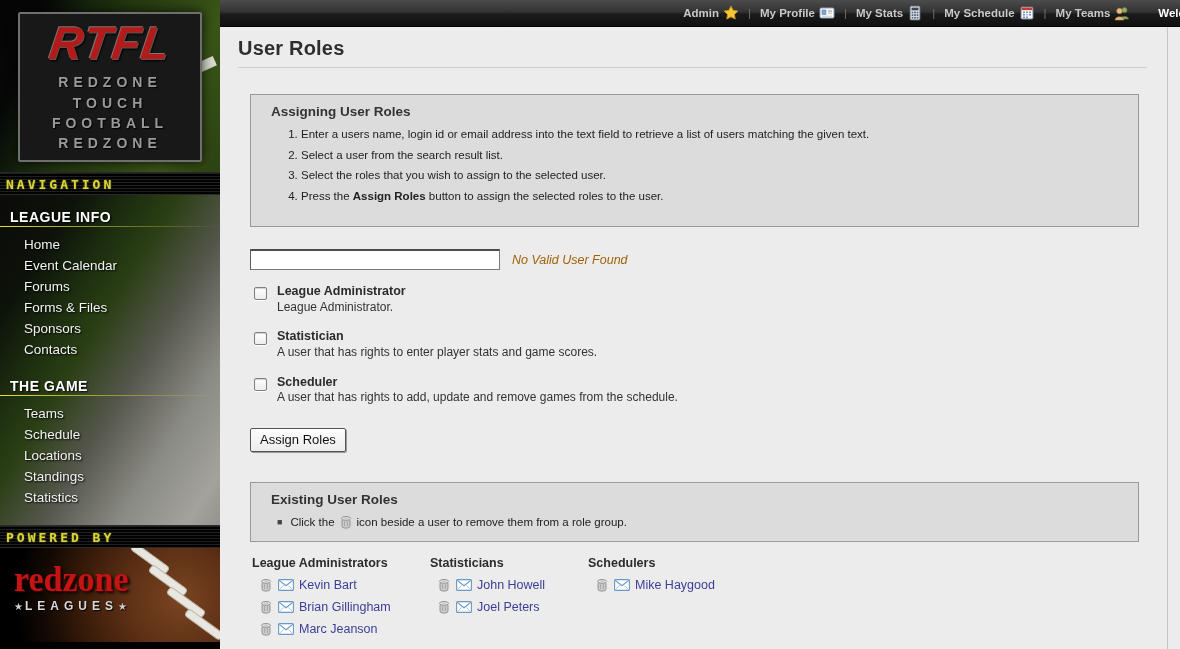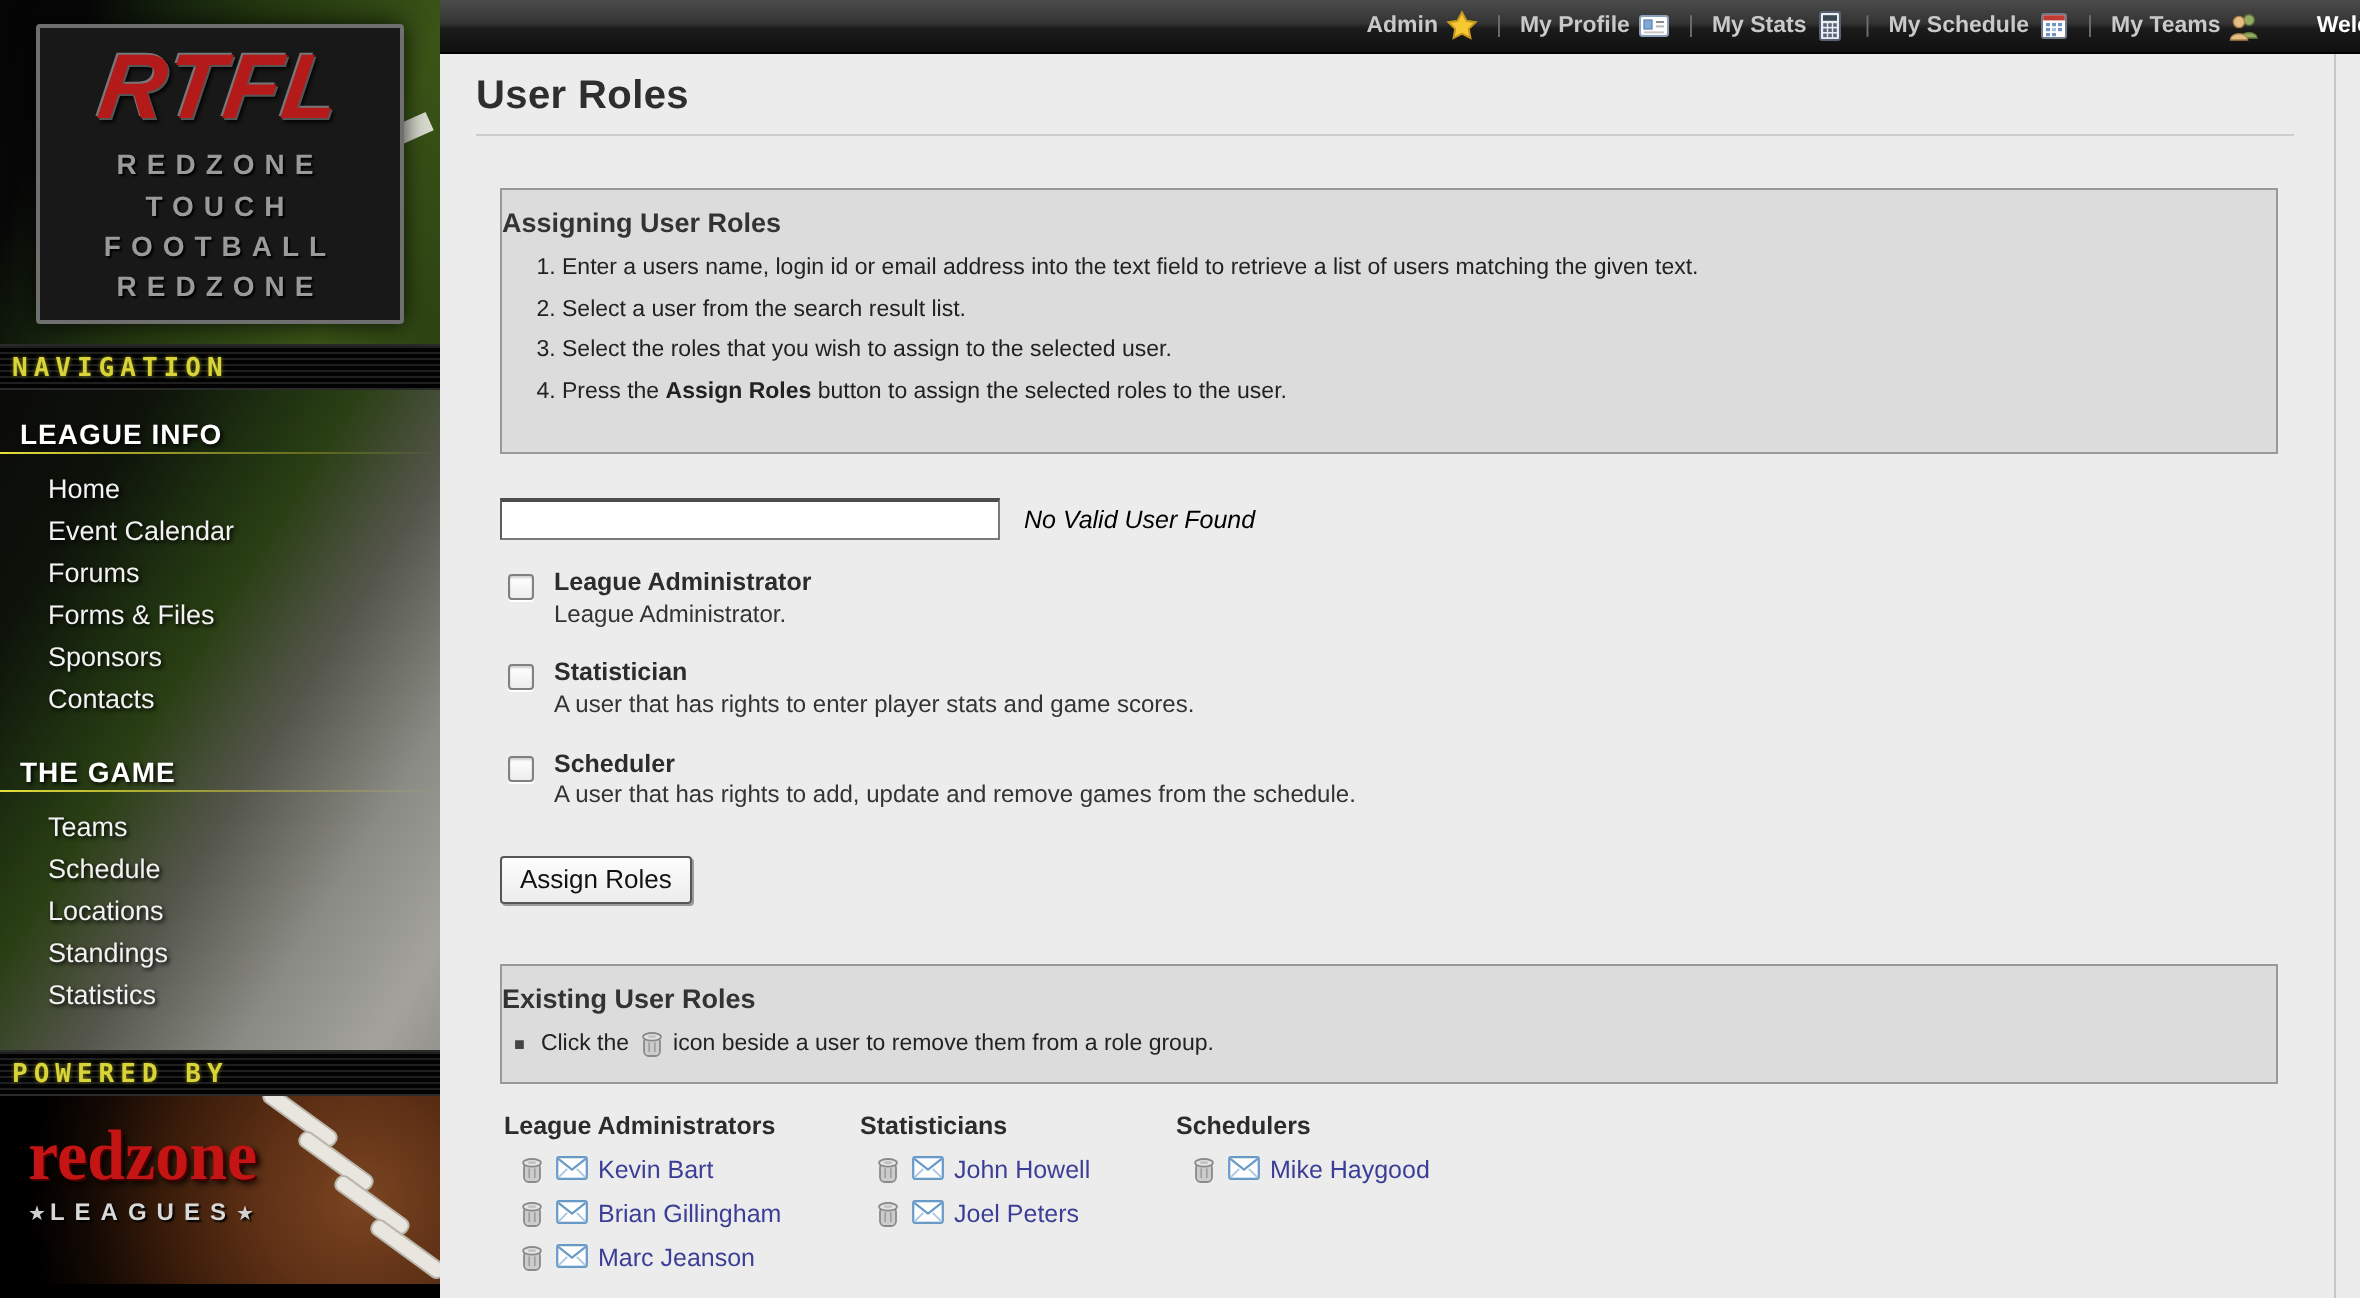--- a/index.html
+++ b/index.html
@@ -111,34 +111,34 @@
   .content {
     position:absolute; left:220px; top:27px; width:948px; height:622px;
     background:#ececec; border-right:1px solid #c6c6c6;
     padding:10px 20px 0 18px;
   }
   .page-title { font-size:20px; font-weight:bold; color:#2e2e2e; letter-spacing:.2px; }
   .title-rule { border:none; border-top:1px solid #cdcdcd; margin:7px 0 0 0; }
 
   .panel {
     background:#dcdcdc; border:1px solid #999;
-    margin:26px 8px 0 12px; padding:9px 12px 14px 0;
+    margin:26px 8px 0 12px; padding:9px 12px 14px 20px;
   }
   .panel-heading { font-size:13.5px; font-weight:bold; color:#333; margin-bottom:8px; }
   .steps { margin:4px 0 8px 30px; font-size:11.5px; color:#222; }
   .steps li { margin-bottom:5px; line-height:1.35; }
   .steps b { font-weight:bold; }
 
   .search-row { margin:22px 8px 0 12px; display:flex; align-items:center; }
   .user-search {
     width:250px; height:21px; background:#fff; color:#222;
     border:1px solid #7a7a7a; border-top:2px solid #4d4d4d; border-left:1px solid #5d5d5d;
     font-size:12px; padding:0 4px; outline:none;
   }
-  .search-error { color:#000000; font-style:italic; font-size:12.5px; margin-left:12px; }
+  .search-error { color:#a16207; font-style:italic; font-size:12.5px; margin-left:12px; }
 
   .role-row { margin:14px 8px 0 16px; display:flex; align-items:flex-start; }
   .checkbox {
     width:13px; height:13px; margin:3px 10px 0 0; flex:0 0 13px;
     background:linear-gradient(#ffffff,#ededed);
     border:1px solid #808080; border-radius:2px;
     box-shadow:inset 0 1px 1px rgba(0,0,0,.18), 0 1px 0 #fff; cursor:pointer;
   }
   .role-name { font-size:12.5px; font-weight:bold; color:#2c2c2c; line-height:1.25; }
   .role-desc { font-size:12px; color:#333; line-height:1.3; }
@@ -154,21 +154,21 @@
   .panel.existing { margin-top:30px; padding-bottom:10px; }
   .note-line { display:flex; align-items:center; font-size:11.5px; color:#222; margin:2px 0 2px 6px; }
   .note-bullet { color:#444; font-size:9px; margin-right:8px; }
   .note-line .bin { margin:0 5px; }
 
   .groups { display:flex; margin:14px 8px 0 14px; }
   .group-col { margin-right:26px; }
   .group-col.c0 { width:152px; }
   .group-col.c1 { width:132px; }
   .group-title { font-size:12.5px; font-weight:bold; color:#2c2c2c; margin-bottom:8px; }
-  .user-row { display:flex; align-items:flex-start; margin:0 0 8px 8px; }
+  .user-row { display:flex; align-items:center; margin:0 0 8px 8px; }
   .user-row .bin { cursor:pointer; }
   .user-row .mail { margin:0 5px 0 6px; cursor:pointer; }
   .user-link { color:#3b3e96; font-size:12.5px; text-decoration:none; cursor:pointer; }
 </style>
 </head>
 <body>
 
 <svg width="0" height="0" style="position:absolute">
   <defs>
     <g id="def-star">

